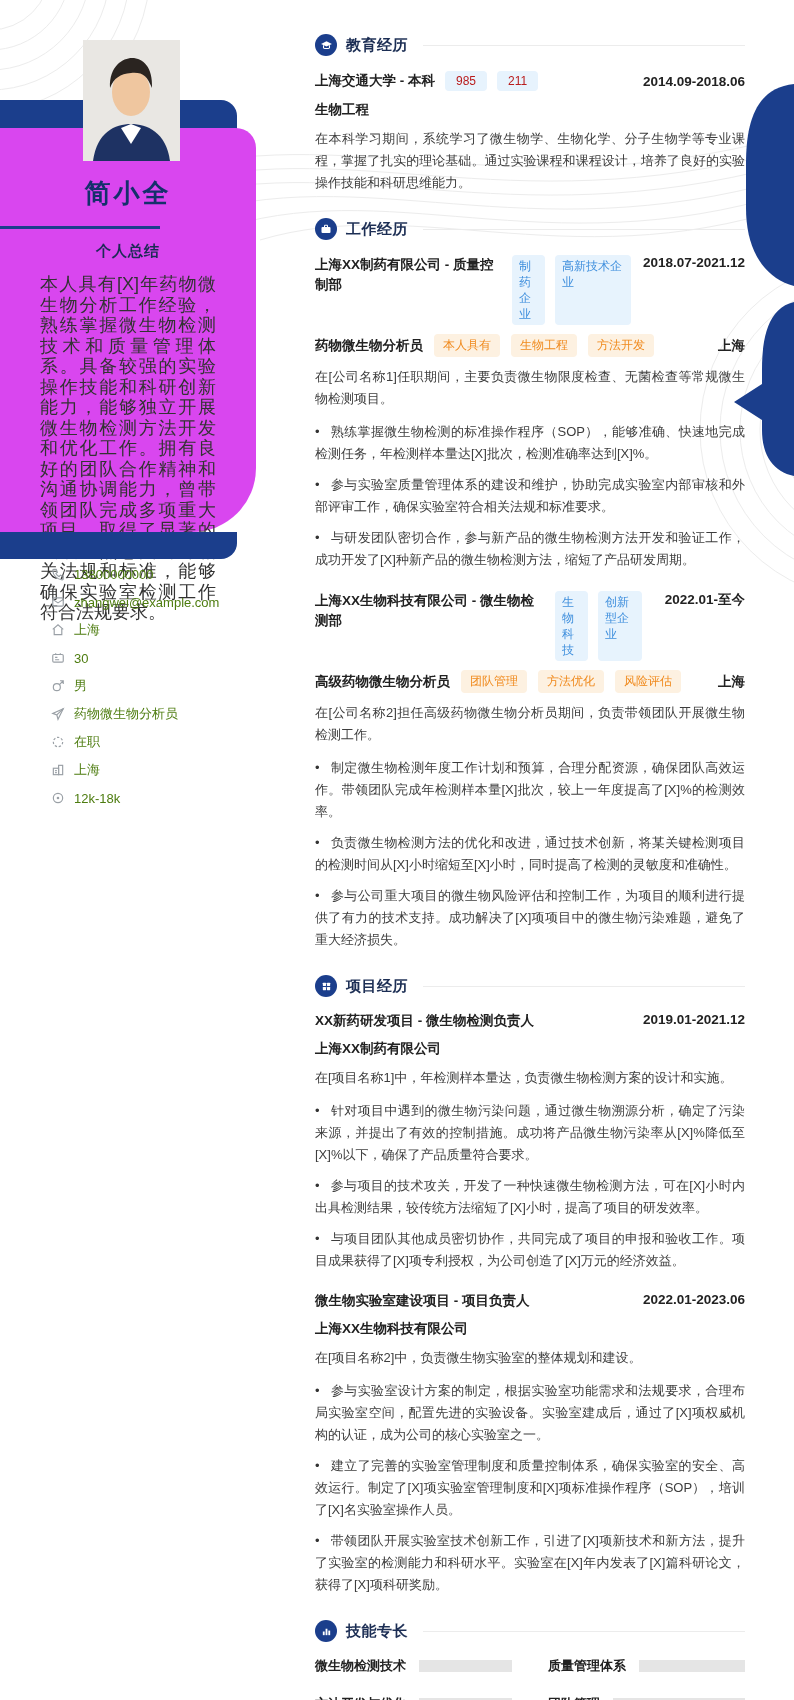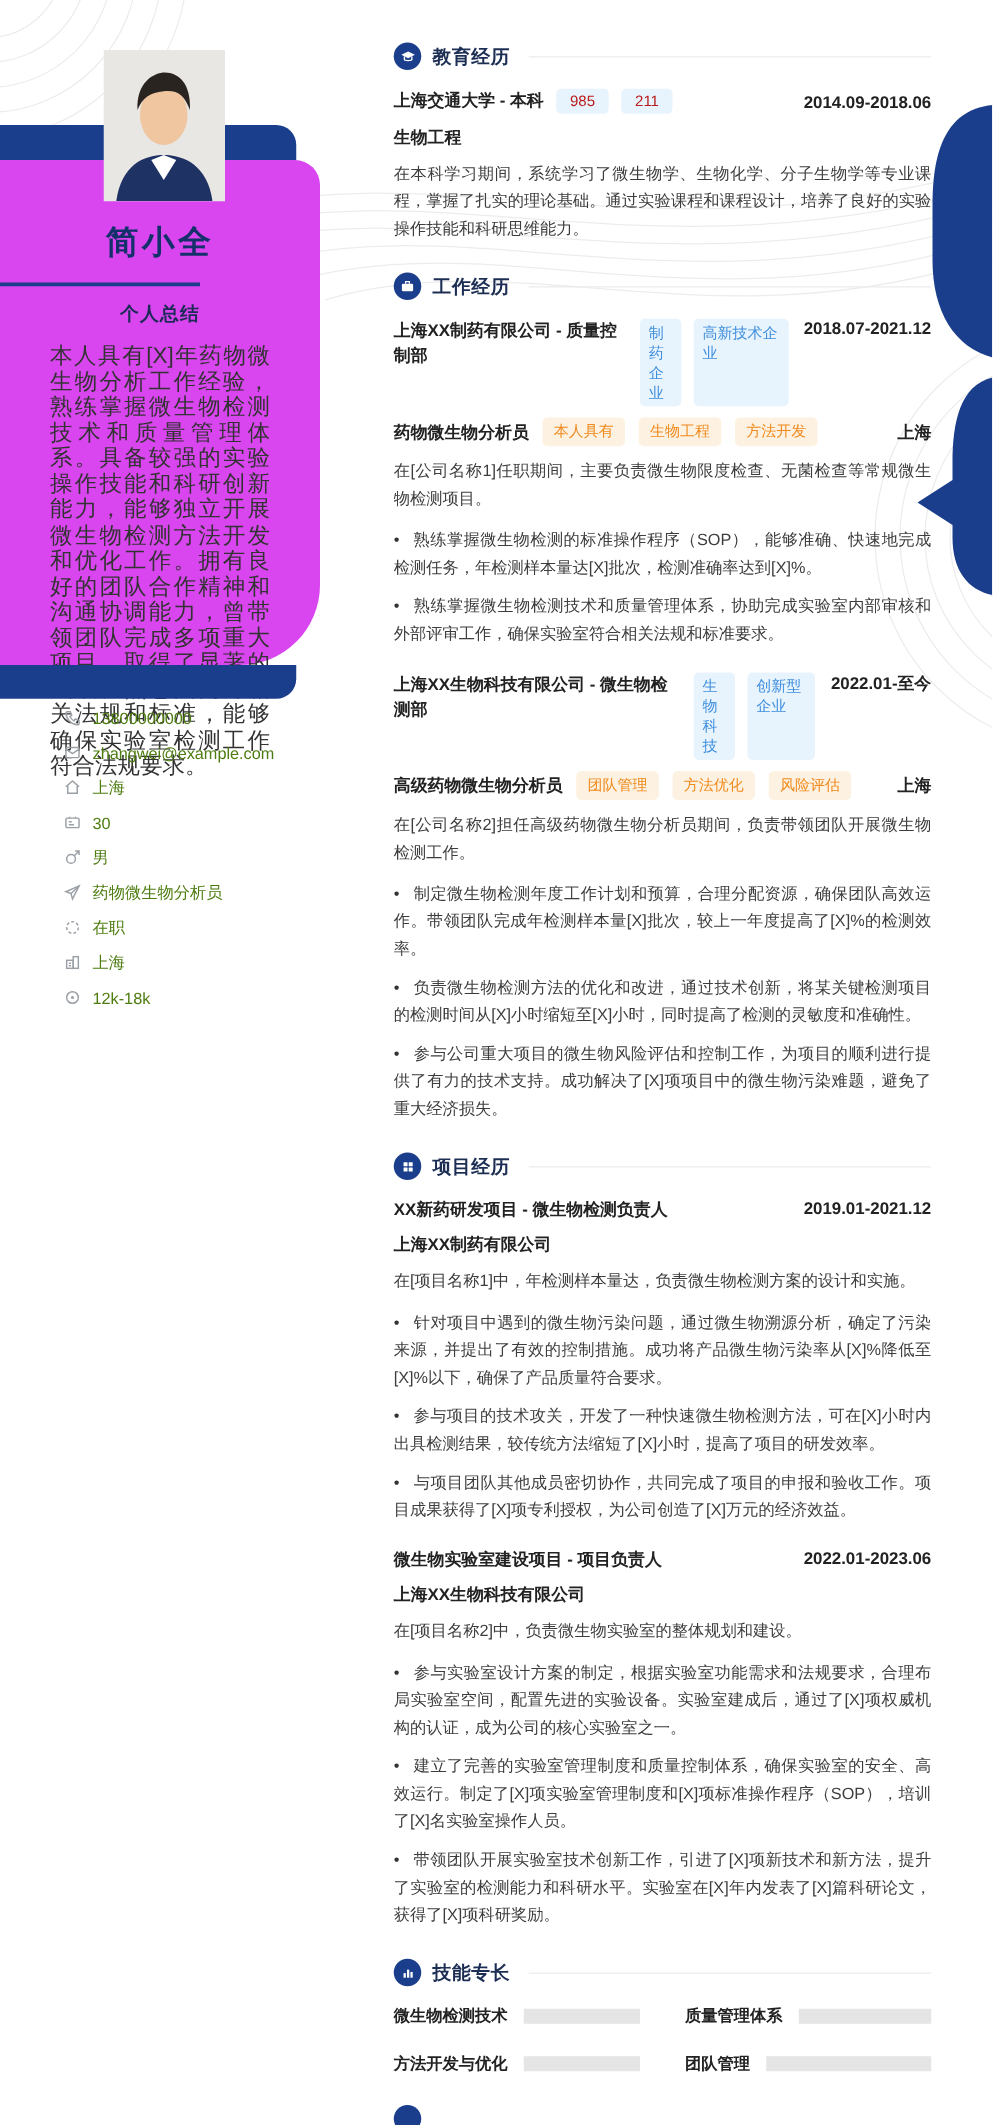--- a/index.html
+++ b/index.html
@@ -41,21 +41,21 @@
   .major { margin-top:10px; font-size:13.5px; font-weight:bold; color:#222; }
   .para { margin-top:9px; font-size:13px; line-height:22px; color:#3d3d3d; text-align:justify; }
 
   .job { margin-top:2px; }
   .job + .job { margin-top:20px; }
   .job-row { display:flex; align-items:flex-start; gap:12px; }
   .company { width:208px; font-size:13.5px; font-weight:bold; color:#222; line-height:20px; }
   .company.wide { width:228px; }
   .jtags { display:flex; gap:10px; }
   .jtag { background:#e7f3fd; color:#3f8fdd; font-size:12px; line-height:16px; padding:3px 7px; border-radius:4px; }
-  .tw54 { width:33px; } .tw76 { width:76px; } .tw66 { width:54px; }
+  .tw54 { width:33px; } .tw76 { width:76px; } .tw66 { width:44px; }
   .job-row .date { margin-left:auto; font-size:13.5px; font-weight:bold; color:#222; white-space:nowrap; }
   .pos-row { display:flex; align-items:center; gap:11px; margin-top:9px; }
   .pos-name { font-size:13.5px; font-weight:bold; color:#222; white-space:nowrap; }
   .otag { background:#fdf1e1; color:#f08a1d; font-size:12px; padding:3px 9px; border-radius:4px; white-space:nowrap; }
   .pos-row .loc { margin-left:auto; font-size:13.5px; font-weight:bold; color:#222; }
   .bullets { margin-top:11px; }
   .bullet { font-size:13px; line-height:22px; color:#3d3d3d; margin-bottom:9px; text-align:justify; }
   .bullet::before { content:"•"; margin-right:11px; color:#333; }
 
   .proj { margin-top:2px; }
@@ -236,21 +236,22 @@
         <div class="pos-row">
           <span class="pos-name">药物微生物分析员</span>
           <span class="otag">本人具有</span>
           <span class="otag">生物工程</span>
           <span class="otag">方法开发</span>
           <span class="loc">上海</span>
         </div>
         <p class="para">在[公司名称1]任职期间，主要负责微生物限度检查、无菌检查等常规微生物检测项目。</p>
         <div class="bullets">
           <p class="bullet">熟练掌握微生物检测的标准操作程序（SOP），能够准确、快速地完成检测任务，年检测样本量达[X]批次，检测准确率达到[X]%。</p>
-          <p class="bullet">熟练掌握微生物检测技术和质量管理体系，协助完成实验室内部审核和外部评审工作，确保实验室符合相关法规和标准要求。</p>
+          <p class="bullet">参与实验室质量管理体系的建设和维护，协助完成实验室内部审核和外部评审工作，确保实验室符合相关法规和标准要求。</p>
+          <p class="bullet">与研发团队密切合作，参与新产品的微生物检测方法开发和验证工作，成功开发了[X]种新产品的微生物检测方法，缩短了产品研发周期。</p>
         </div>
       </div>
 
       <div class="job">
         <div class="job-row">
           <span class="company wide">上海XX生物科技有限公司 - 微生物检测部</span>
           <span class="jtags">
             <span class="jtag tw54">生物科技</span>
             <span class="jtag tw66">创新型企业</span>
           </span>

